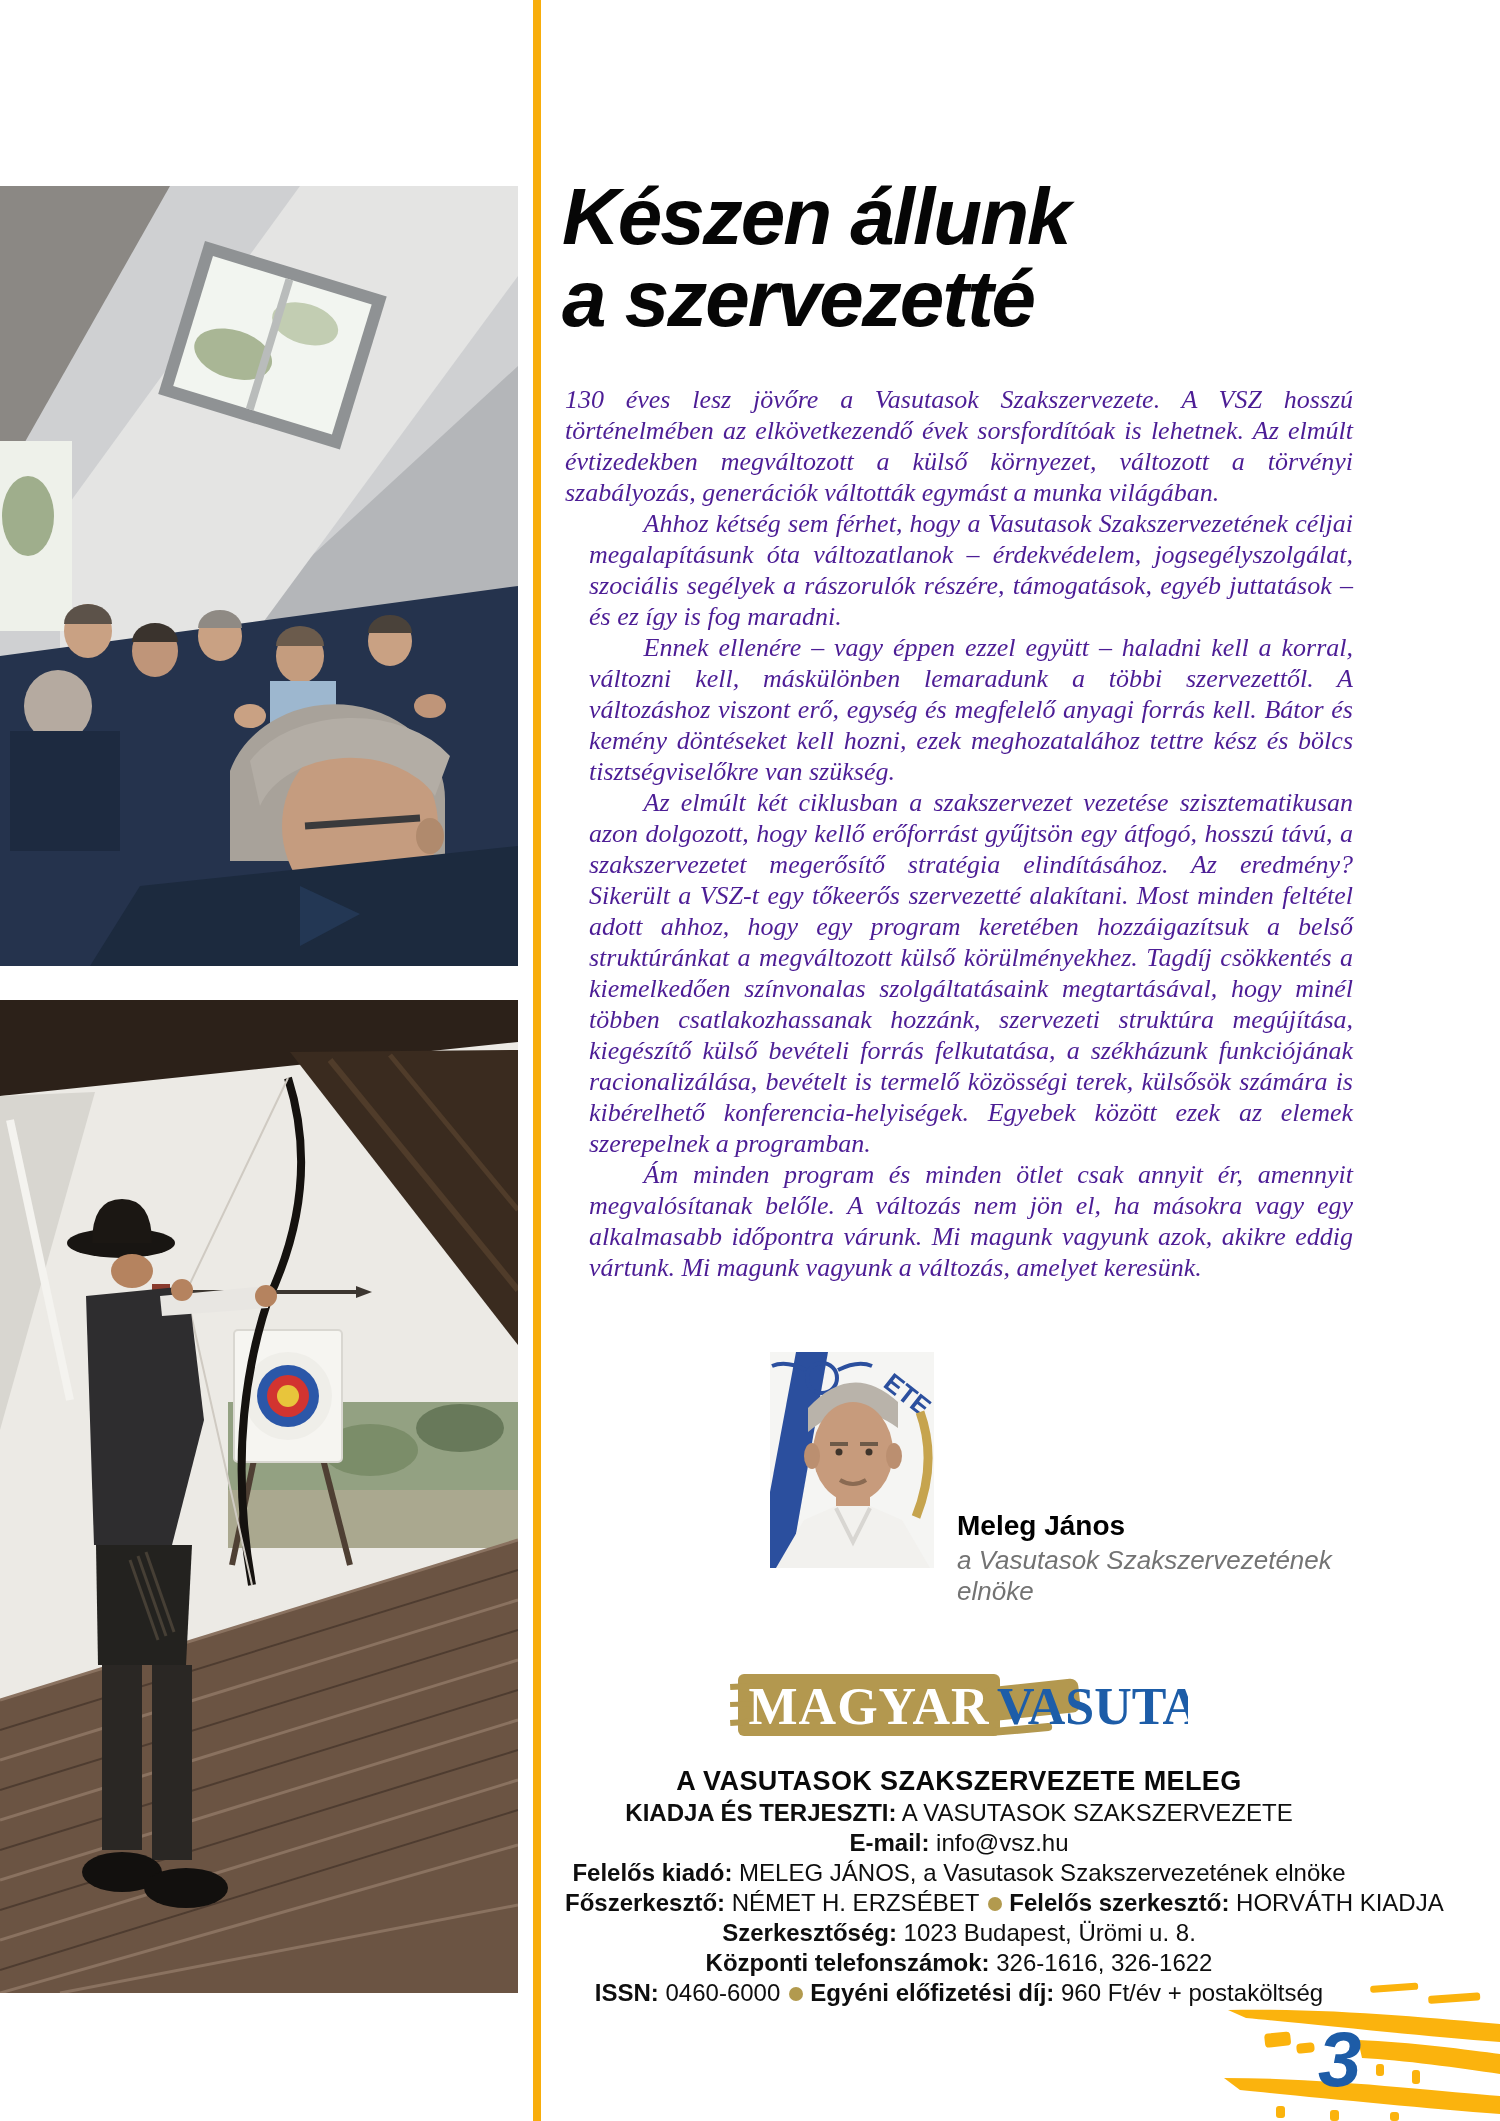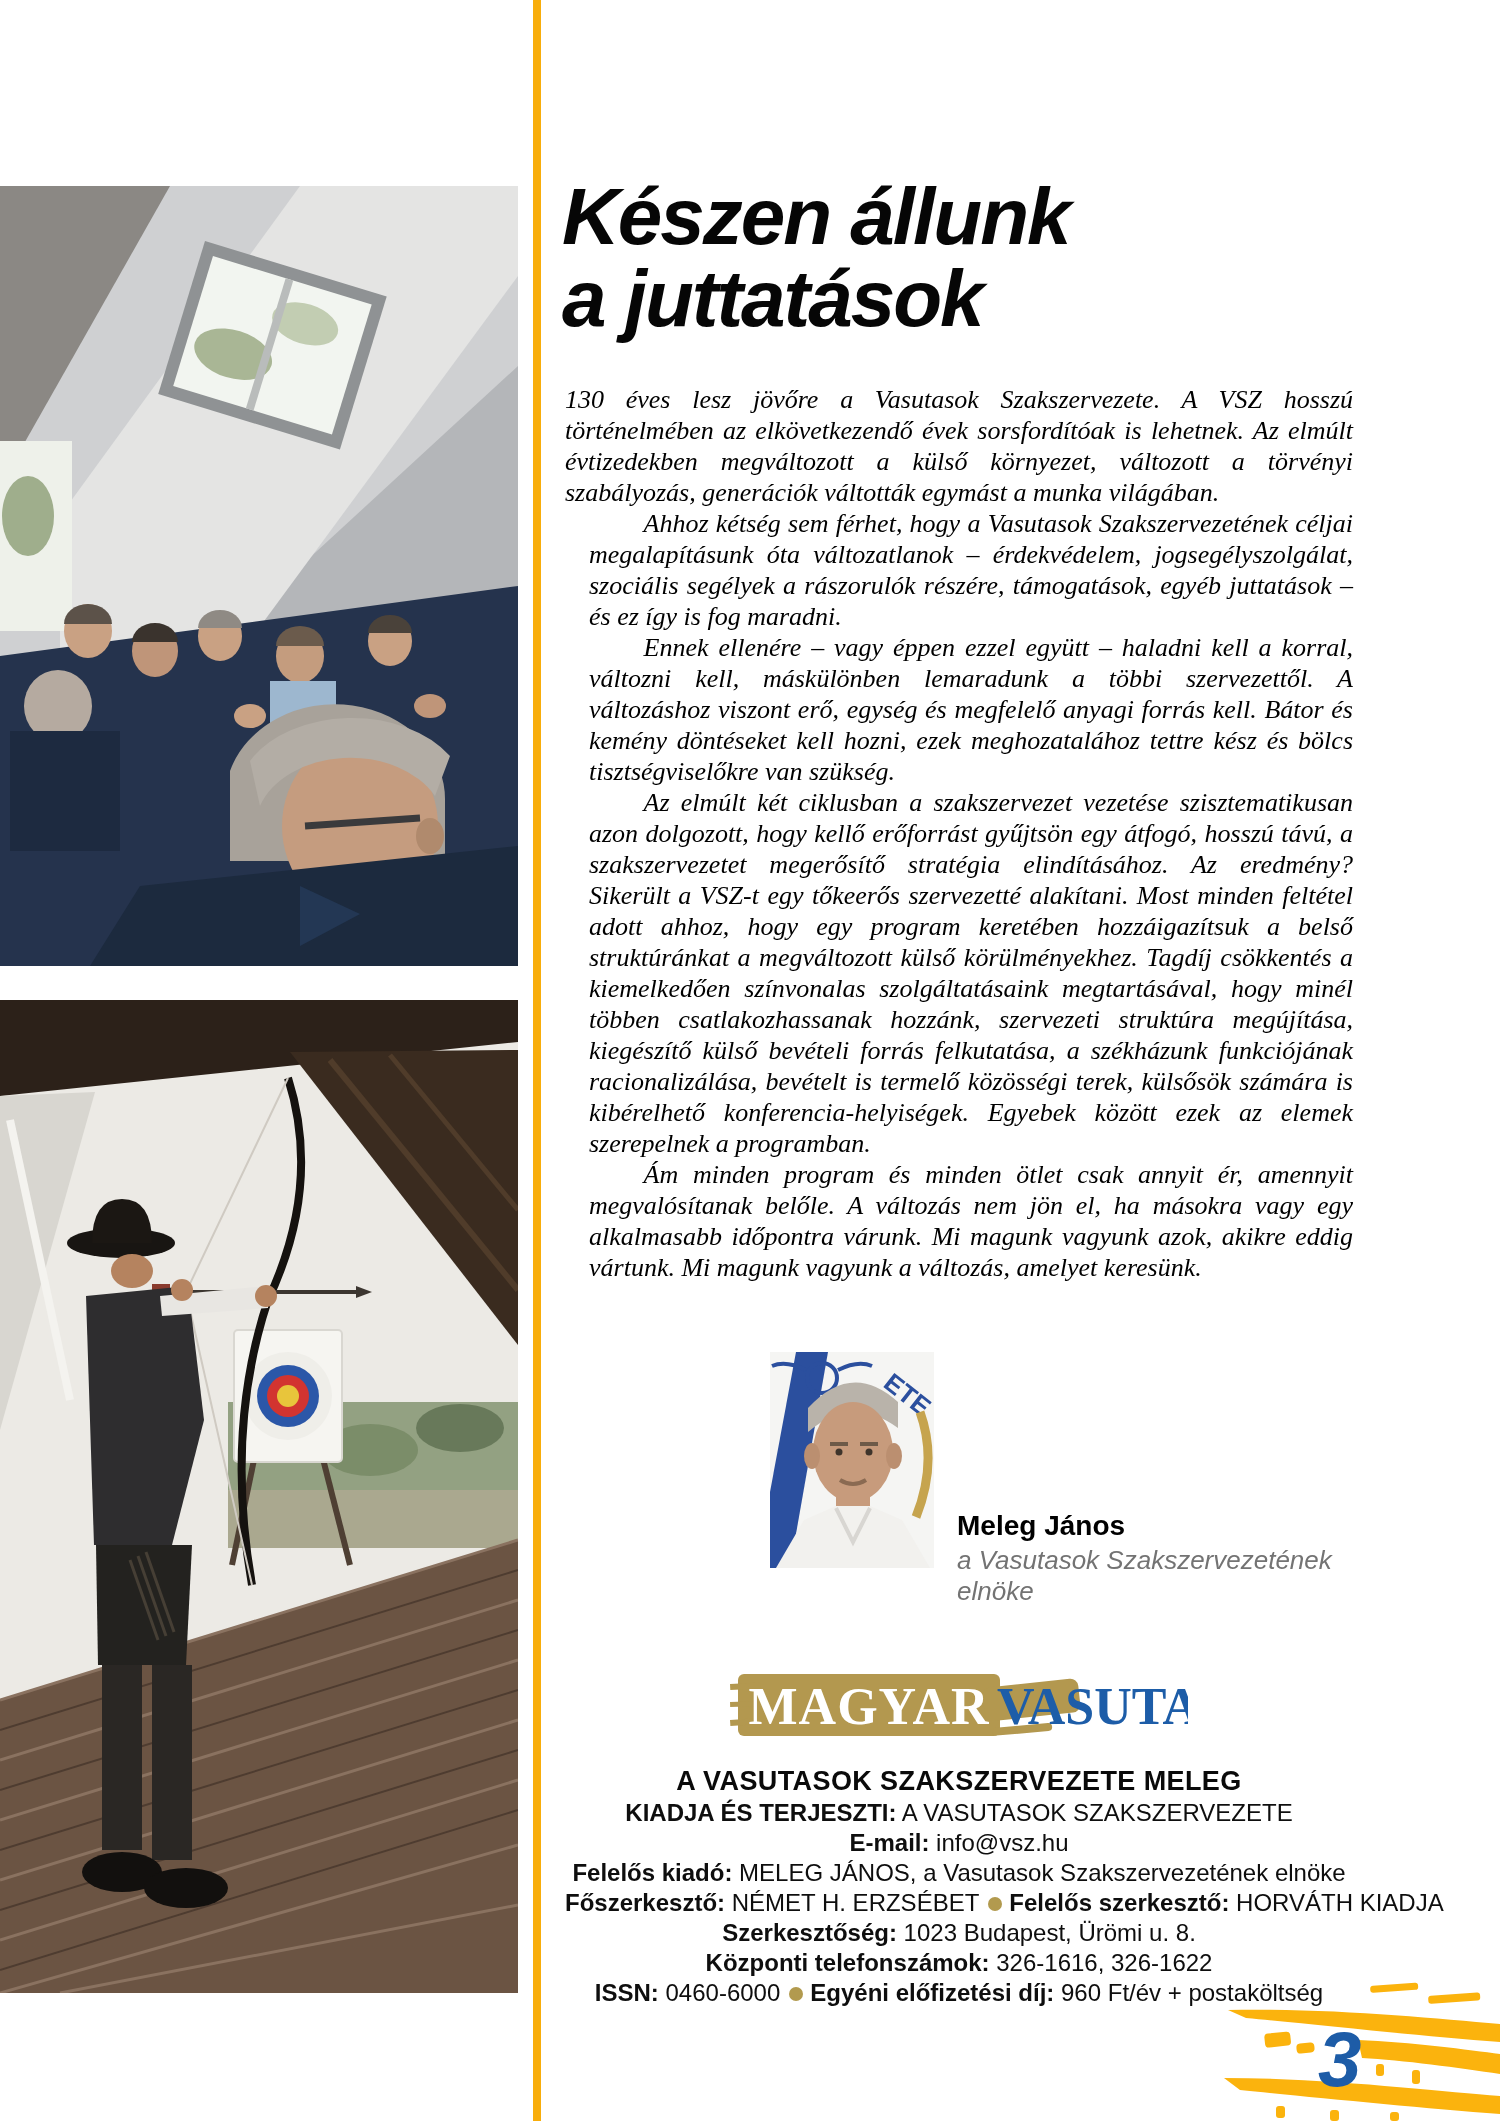--- a/index.html
+++ b/index.html
@@ -13,21 +13,21 @@
   .photo2{top:1000px;width:518px;height:993px;}
 
   .page-label{position:absolute;left:327px;top:1016px;width:150px;height:47px;background:#FCC40E;
               display:flex;align-items:center;justify-content:center;font-weight:bold;font-style:italic;
               font-size:30px;color:#121212;}
 
   .title{position:absolute;left:562px;top:176px;width:800px;font-weight:bold;font-style:italic;
          font-size:80px;line-height:82px;letter-spacing:-2px;color:#060606;}
 
   .body-text{position:absolute;left:565px;top:384px;width:788px;font-family:"Liberation Serif",serif;
-             font-style:italic;font-size:26px;line-height:31px;text-align:justify;color:#000000;
+             font-style:italic;font-size:26px;line-height:31px;text-align:justify;color:#4c1d95;
              hyphens:auto;-webkit-hyphens:auto;}
   .body-text p{margin:0;}
   .body-text p + p{text-indent:2.1em;margin-left:24px;}
 
   .portrait{position:absolute;left:770px;top:1352px;width:164px;height:216px;overflow:hidden;}
 
   .sig{position:absolute;left:957px;top:1510px;width:400px;}
   .sig-name{font-size:28px;font-weight:bold;color:#000;}
   .sig-role{font-size:26px;font-style:italic;margin-top:3px;color:#737373;}
 
@@ -164,21 +164,21 @@
       <g stroke="#463f35" stroke-width="3">
         <line x1="130" y1="560" x2="158" y2="640"></line>
         <line x1="138" y1="556" x2="166" y2="636"></line>
         <line x1="146" y1="552" x2="174" y2="632"></line>
       </g>
     </svg>
   </div>
 
   <div class="title">
     <div>Készen állunk</div>
-    <div>a juttatások</div>
+    <div>a szervezetté</div>
   </div>
 
   <div class="body-text">
       <p>130 éves lesz jövőre a Vasutasok Szakszervezete. A VSZ hosszú történelmében az elkövetkezendő évek sorsfordítóak is lehetnek. Az elmúlt évtizedekben megváltozott a külső környezet, változott a törvényi szabályozás, generációk váltották egymást a munka világában.</p>
       <p>Ahhoz kétség sem férhet, hogy a Vasutasok Szakszervezetének céljai megalapításunk óta változatlanok – érdekvédelem, jogsegélyszolgálat, szociális segélyek a rászorulók részére, támogatások, egyéb juttatások – és ez így is fog maradni.</p>
       <p>Ennek ellenére – vagy éppen ezzel együtt – haladni kell a korral, változni kell, máskülönben lemaradunk a többi szervezettől. A változáshoz viszont erő, egység és megfelelő anyagi forrás kell. Bátor és kemény döntéseket kell hozni, ezek meghozatalához tettre kész és bölcs tisztségviselőkre van szükség.</p>
       <p>Az elmúlt két ciklusban a szakszervezet vezetése szisztematikusan azon dolgozott, hogy kellő erőforrást gyűjtsön egy átfogó, hosszú távú, a szakszervezetet megerősítő stratégia elindításához. Az eredmény? Sikerült a VSZ-t egy tőkeerős szervezetté alakítani. Most minden feltétel adott ahhoz, hogy egy program keretében hozzáigazítsuk a belső struktúránkat a megváltozott külső körülményekhez. Tagdíj csökkentés a kiemelkedően színvonalas szolgáltatásaink megtartásával, hogy minél többen csatlakozhassanak hozzánk, szervezeti struktúra megújítása, kiegészítő külső bevételi forrás felkutatása, a székházunk funkciójának racionalizálása, bevételt is termelő közösségi terek, külsősök számára is kibérelhető konferencia-helyiségek. Egyebek között ezek az elemek szerepelnek a programban.</p>
       <p>Ám minden program és minden ötlet csak annyit ér, amennyit megvalósítanak belőle. A változás nem jön el, ha másokra vagy egy alkalmasabb időpontra várunk. Mi magunk vagyunk azok, akikre eddig vártunk. Mi magunk vagyunk a változás, amelyet keresünk.</p>
     </div>
 

